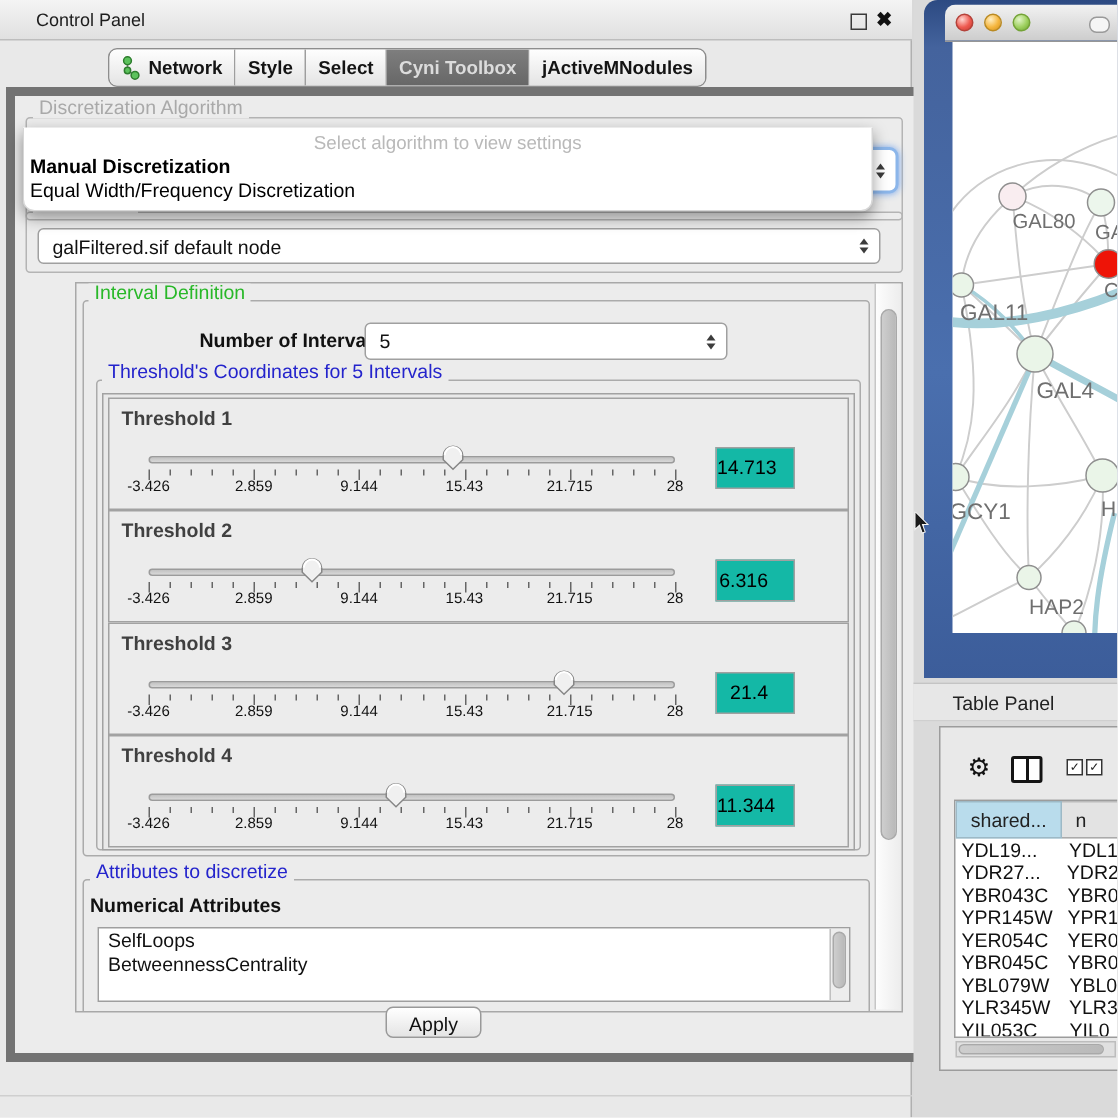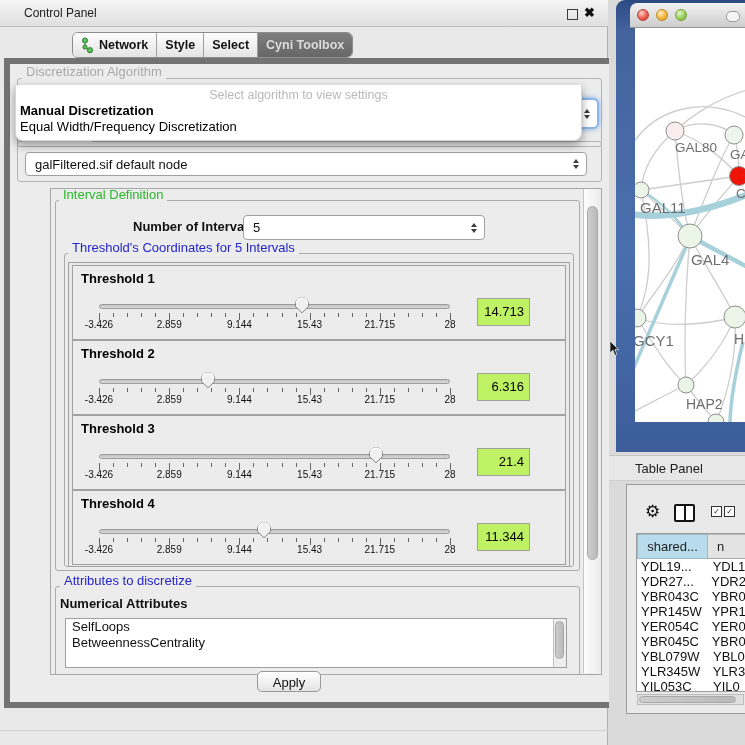--- a/index.html
+++ b/index.html
@@ -45,28 +45,28 @@
     box-shadow:0 0 5px rgba(110,160,235,0.9);box-sizing:border-box;z-index:5;}
 
   
   .viewport{position:absolute;border:1px solid #a8a8a8;background:#ececec;overflow:hidden;box-sizing:content-box;}
   .vscroll{position:absolute;background:linear-gradient(to right,#fdfdfd,#ededed);border-left:1px solid #c6c6c6;box-sizing:border-box;}
   .scroll-thumb{position:absolute;background:linear-gradient(90deg,#cecece,#b9b9b9);border:1px solid #a9a9a9;border-radius:6px;box-sizing:border-box;}
 
   
   .thr-outer{position:absolute;border:1px solid #a2a2a2;background:#e9e9e9;box-sizing:border-box;}
   .thr-panel{position:absolute;width:494px;height:75px;border:1px solid #a2a2a2;background:#ececec;box-sizing:border-box;}
-  .thr-label{position:absolute;left:8px;top:5px;font-size:13px;font-weight:bold;color:#000000;}
+  .thr-label{position:absolute;left:8px;top:5px;font-size:13px;font-weight:bold;color:#404040;}
   .thr-track{position:absolute;left:26px;top:38px;width:351px;height:5px;background:linear-gradient(#c2c2c2,#d8d8d8);
     border:1px solid #9b9b9b;border-radius:3px;box-sizing:border-box;}
   .thr-thumb{position:absolute;top:30px;width:16px;height:18px;}
   .tick{position:absolute;width:1px;background:#666;}
   .ticklabel{position:absolute;width:46px;text-align:center;font-size:10px;font-weight:normal;color:#111;top:53px;}
-  .thr-value{position:absolute;left:404px;top:32px;width:53px;height:28px;background:#bef264;border:1px solid #a0a0a0;
-    box-sizing:border-box;font-size:13px;color:#000;text-align:right;line-height:26px;padding-right:5px;}
+  .thr-value{position:absolute;left:404px;top:32px;width:53px;height:28px;background:#14b8a6;border:1px solid #a0a0a0;
+    box-sizing:border-box;font-size:13px;color:#000;text-align:right;line-height:26px;padding-right:17px;}
 
   
   .listbox{position:absolute;background:#fff;border:1px solid #9f9f9f;box-sizing:border-box;overflow:hidden;}
   .list-item{height:15.5px;font-size:13px;color:#111;padding-left:6px;white-space:nowrap;}
   .list-scroll{position:absolute;right:0;top:0;bottom:0;width:13px;background:#ededed;border-left:1px solid #c0c0c0;box-sizing:border-box;}
 
   .apply-btn{position:absolute;width:64px;height:21px;background:linear-gradient(#ffffff,#e4e4e4);
     border:1px solid #999;border-radius:5px;font-size:13px;color:#111;text-align:center;line-height:19px;box-sizing:border-box;}
 
   
@@ -130,20 +130,23 @@
           <span>Network</span>
         </div>
         <div class="seg">
           <span>Style</span>
         </div>
         <div class="seg">
           <span>Select</span>
         </div>
         <div class="seg selected">
           <span>Cyni Toolbox</span>
+        </div>
+        <div class="seg">
+          <span>jActiveMNodules</span>
         </div>
       </div>
 
     <div class="main">
 
       <div class="groupbox" style="left:7px;top:14px;width:585px;height:69px;"></div>
       <div class="gb-title" style="left:12px;top:0px;color:#a9a9a9;">Discretization Algorithm</div>
 
       <div class="combo-focus" style="left:547px;top:34px;width:42px;height:31px;">
         <span class="arrows">

